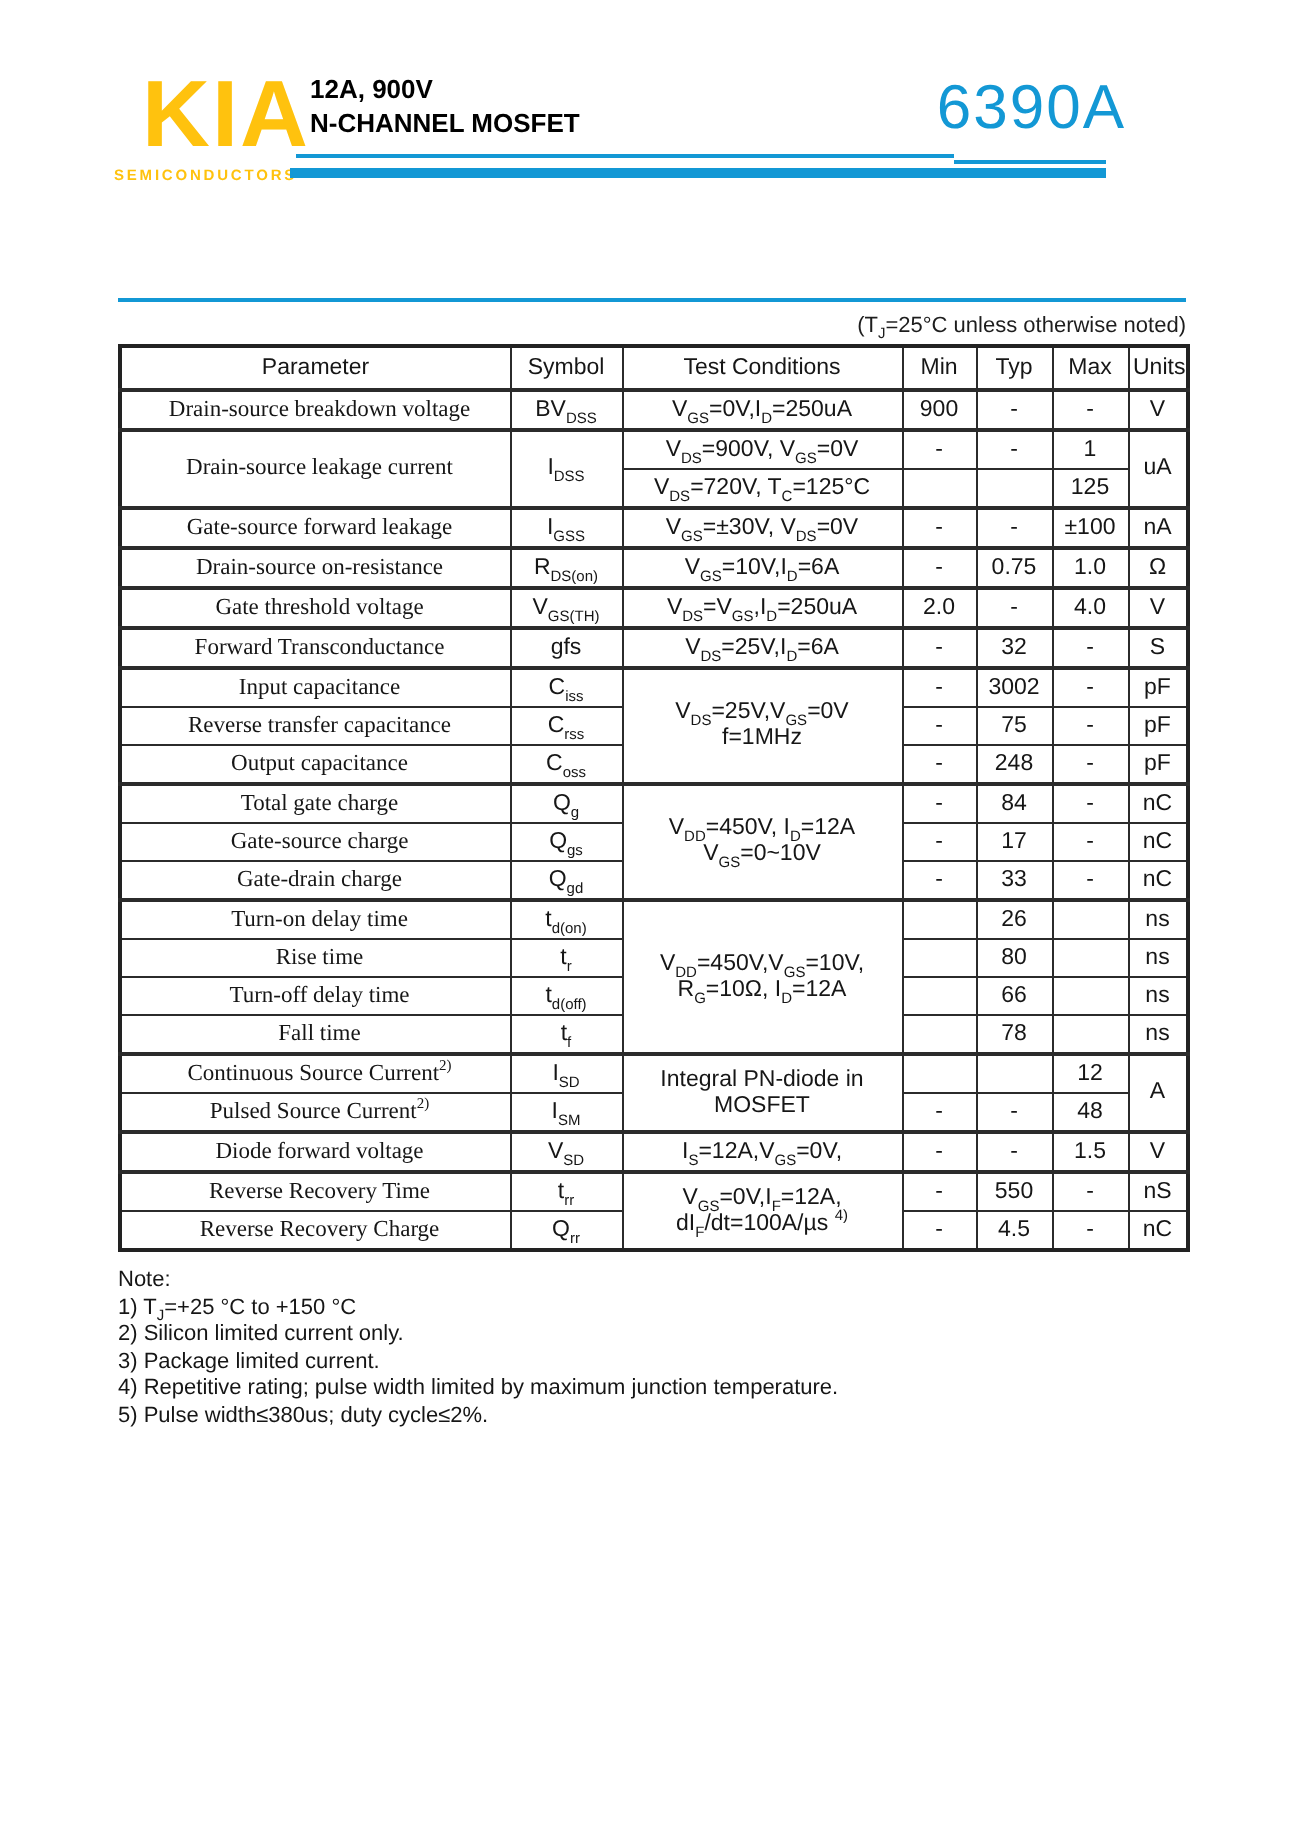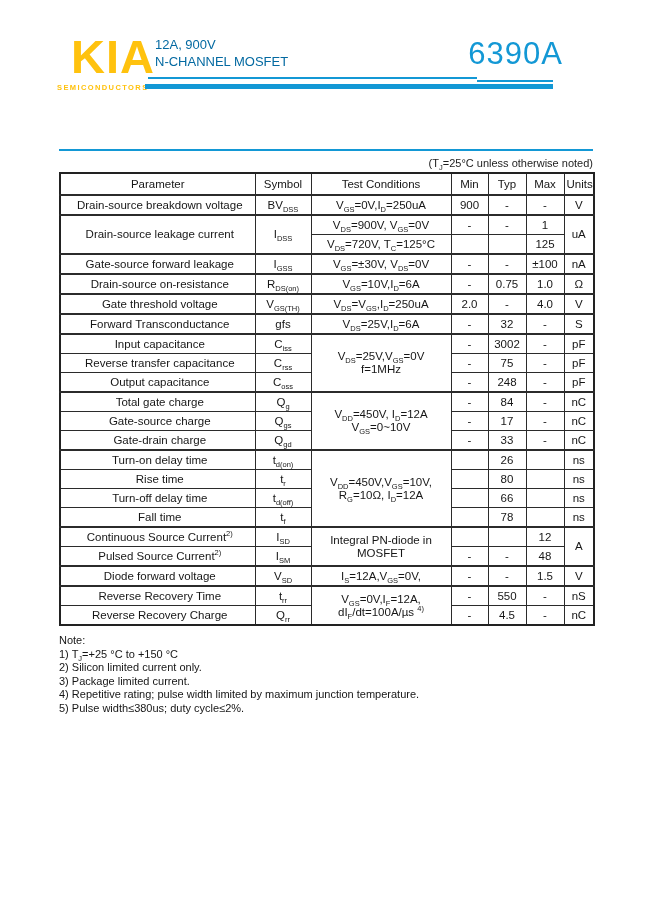--- a/index.html
+++ b/index.html
@@ -4,21 +4,21 @@
 <style>
   html,body{margin:0;padding:0;background:#ffffff;}
   .page{position:relative;width:649px;height:728px;background:#ffffff;overflow:hidden;
         font-family:"Liberation Sans",sans-serif;color:#161616;}
 
   
   .brand-word{position:absolute;left:71px;top:33px;font-size:47px;line-height:47px;
               font-weight:bold;color:#ffc20e;letter-spacing:1px;}
   .brand-tag{position:absolute;left:57px;top:83px;font-size:7.5px;font-weight:bold;
              color:#ffc20e;letter-spacing:1.4px;}
-  .hdr-title{position:absolute;left:155px;top:36px;color:#0369a1;font-weight:normal;
+  .hdr-title{position:absolute;left:155px;top:36px;color:#000000;font-weight:bold;
              font-size:13px;line-height:17px;}
   .part-no{position:absolute;right:86px;top:36px;font-size:31px;line-height:36px;
            color:#1398d5;font-weight:400;letter-spacing:1px;}
   .rule-a{position:absolute;left:148px;top:77px;width:329px;height:2px;background:#1398d5;}
   .rule-b{position:absolute;left:477px;top:80px;width:76px;height:2px;background:#1398d5;}
   .rule-thick{position:absolute;left:145px;top:84px;width:408px;height:5px;background:#1398d5;}
 
   
   .section-title{position:absolute;left:60px;top:128px;font-size:15px;font-weight:bold;color:#1398d5;}
   .section-title .num{margin-right:9px;}
@@ -27,21 +27,21 @@
 
   
   .ec-table{position:absolute;left:59px;top:172px;width:534px;border-collapse:collapse;
             table-layout:fixed;border:2px solid #222;}
   .ec-table th,.ec-table td{border:1px solid #2b2b2b;font-weight:normal;font-size:11.5px;
             text-align:center;padding:0 2px;height:18px;line-height:13px;color:#161616;
             overflow:hidden;}
   .ec-table th{height:20px;}
   .ec-table tr.g td{border-top-width:2px;}
   .ec-table thead th{border-bottom-width:2px;text-align:center;}
-  .c-param{text-align:center;padding-left:6px !important;}
+  .c-param{text-align:center;padding-left:6px !important;font-family:Liberation Serif, serif;}
   sub{font-size:7.5px;line-height:0;}
   sup{font-size:7.5px;line-height:0;}
 
   
   .notes{position:absolute;left:59px;top:634px;font-size:11px;line-height:13.5px;color:#161616;}
 
   
   .ftr-rule{position:absolute;left:42px;top:852px;width:566px;height:1.5px;background:#1398d5;}
   .ftr-page{position:absolute;left:0;top:857px;width:620px;text-align:center;
             font-size:11px;font-weight:bold;color:#1398d5;}

